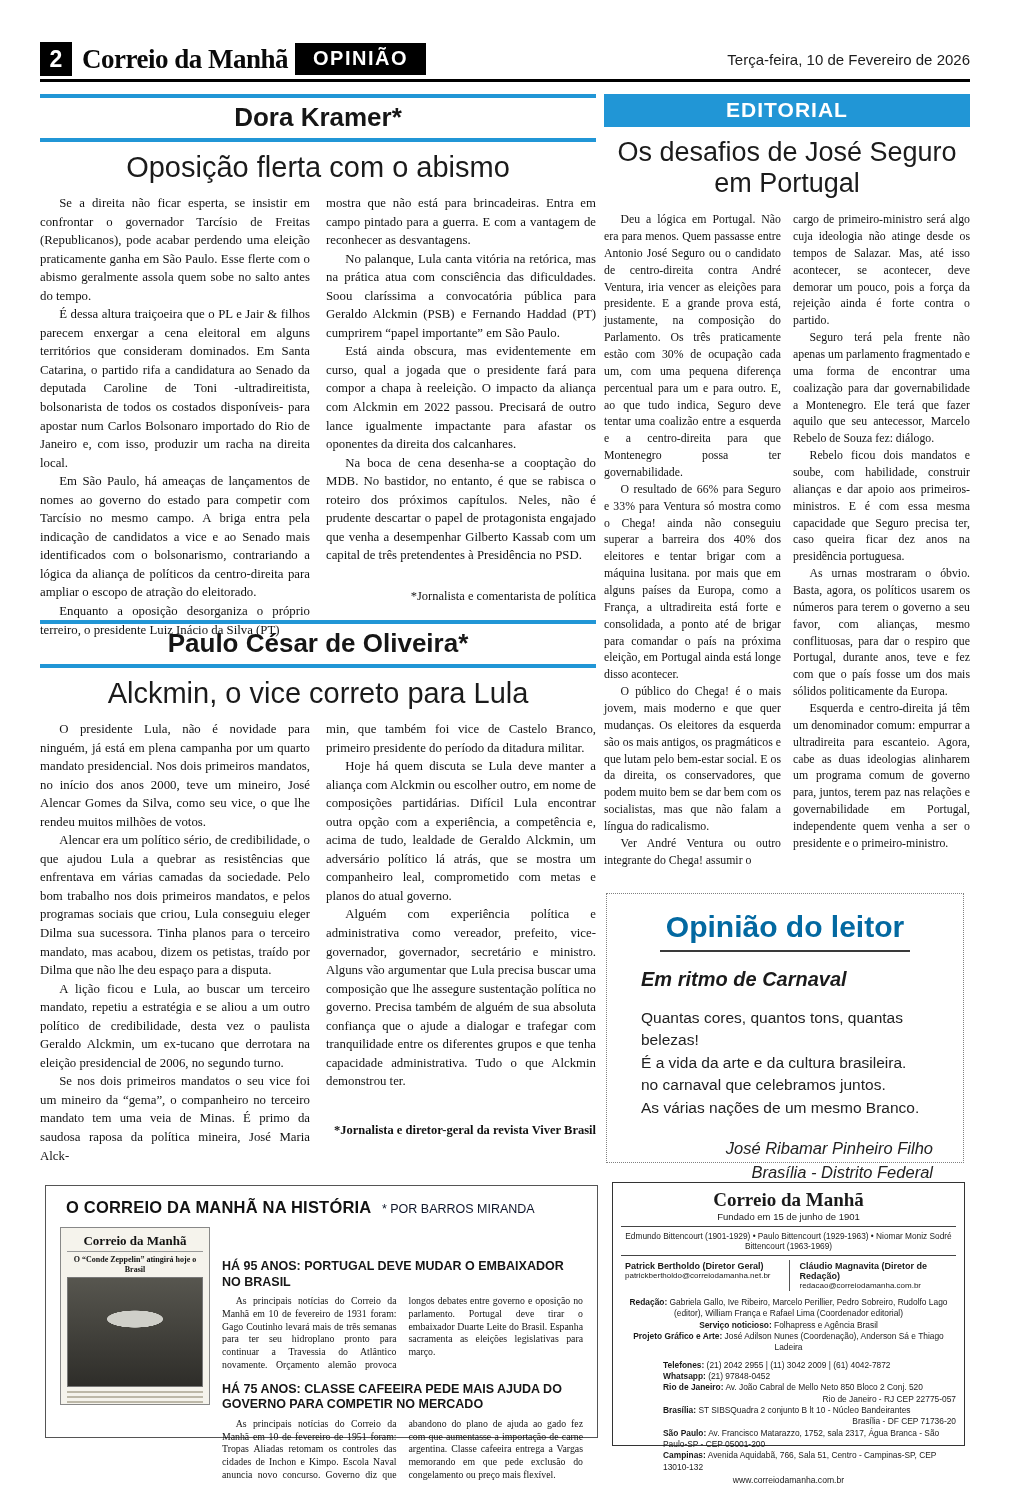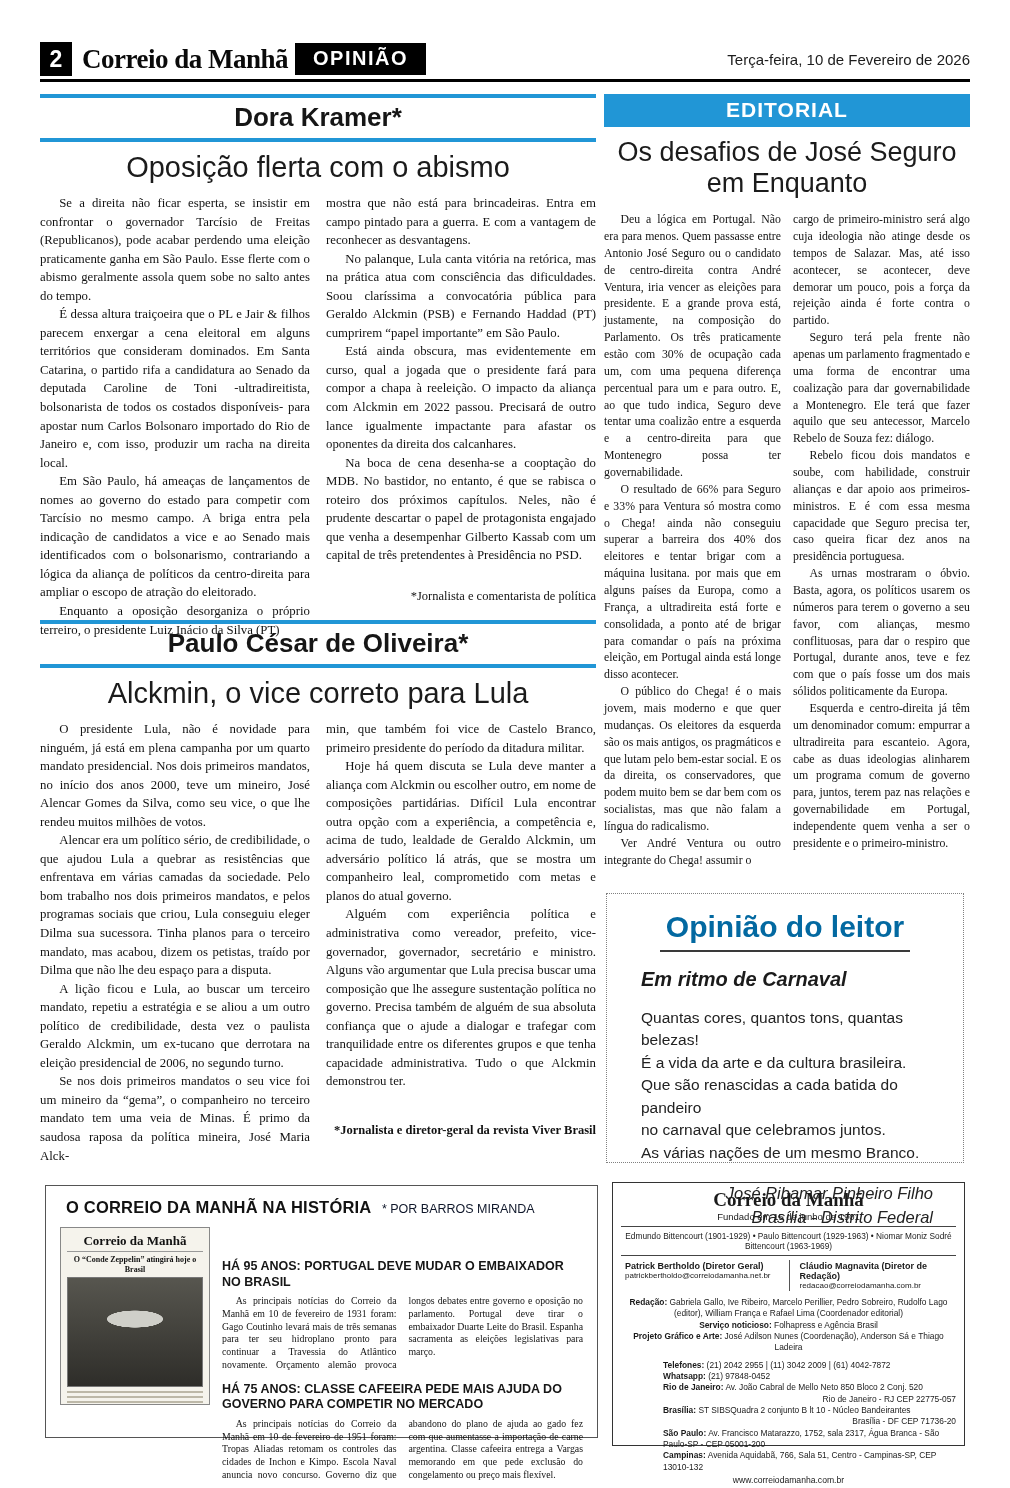--- a/index.html
+++ b/index.html
@@ -156,21 +156,21 @@
         <p class="cont">min, que também foi vice de Castelo Branco, primeiro presidente do período da ditadura militar.</p>
         <p>Hoje há quem discuta se Lula deve manter a aliança com Alckmin ou escolher outro, em nome de composições partidárias. Difícil Lula encontrar outra opção com a experiência, a competência e, acima de tudo, lealdade de Geraldo Alckmin, um adversário político lá atrás, que se mostra um companheiro leal, comprometido com metas e planos do atual governo.</p>
         <p>Alguém com experiência política e administrativa como vereador, prefeito, vice-governador, governador, secretário e ministro. Alguns vão argumentar que Lula precisa buscar uma composição que lhe assegure sustentação política no governo. Precisa também de alguém de sua absoluta confiança que o ajude a dialogar e trafegar com tranquilidade entre os diferentes grupos e que tenha capacidade administrativa. Tudo o que Alckmin demonstrou ter.</p>
         <div class="byline bold">*Jornalista e diretor-geral da revista Viver Brasil</div>
       </div>
     </div>
   </div>
 
   <div class="edblock">
     <div class="ed-bar">EDITORIAL</div>
-    <div class="ed-headline">Os desafios de José Seguro em Enquanto</div>
+    <div class="ed-headline">Os desafios de José Seguro em Portugal</div>
     <div class="ed-cols">
       <div class="ed-col">
         <p>Deu a lógica em Portugal. Não era para menos. Quem passasse entre Antonio José Seguro ou o candidato de centro-direita contra André Ventura, iria vencer as eleições para presidente. E a grande prova está, justamente, na composição do Parlamento. Os três praticamente estão com 30% de ocupação cada um, com uma pequena diferença percentual para um e para outro. E, ao que tudo indica, Seguro deve tentar uma coalizão entre a esquerda e a centro-direita para que Montenegro possa ter governabilidade.</p>
         <p>O resultado de 66% para Seguro e 33% para Ventura só mostra como o Chega! ainda não conseguiu superar a barreira dos 40% dos eleitores e tentar brigar com a máquina lusitana. por mais que em alguns países da Europa, como a França, a ultradireita está forte e consolidada, a ponto até de brigar para comandar o país na próxima eleição, em Portugal ainda está longe disso acontecer.</p>
         <p>O público do Chega! é o mais jovem, mais moderno e que quer mudanças. Os eleitores da esquerda são os mais antigos, os pragmáticos e que lutam pelo bem-estar social. E os da direita, os conservadores, que podem muito bem se dar bem com os socialistas, mas que não falam a língua do radicalismo.</p>
         <p>Ver André Ventura ou outro integrante do Chega! assumir o</p>
       </div>
       <div class="ed-col">
         <p class="cont">cargo de primeiro-ministro será algo cuja ideologia não atinge desde os tempos de Salazar. Mas, até isso acontecer, se acontecer, deve demorar um pouco, pois a força da rejeição ainda é forte contra o partido.</p>
         <p>Seguro terá pela frente não apenas um parlamento fragmentado e uma forma de encontrar uma coalização para dar governabilidade a Montenegro. Ele terá que fazer aquilo que seu antecessor, Marcelo Rebelo de Souza fez: diálogo.</p>
@@ -181,21 +181,20 @@
     </div>
   </div>
 
   <div class="letter">
     <div class="letter-title">Opinião do leitor</div>
     <div class="letter-rule"></div>
     <div class="letter-sub">Em ritmo de Carnaval</div>
     <div class="letter-lines">
       <div>Quantas cores, quantos tons, quantas belezas!</div>
       <div>É a vida da arte e da cultura brasileira.</div>
-      <div>Que são renascidas a cada batida do pandeiro</div>
       <div>no carnaval que celebramos juntos.</div>
       <div>As várias nações de um mesmo Branco.</div>
     </div>
     <div class="letter-sig">
       <div>José Ribamar Pinheiro Filho</div>
       <div>Brasília - Distrito Federal</div>
     </div>
   </div>
 
   <div class="hist">

